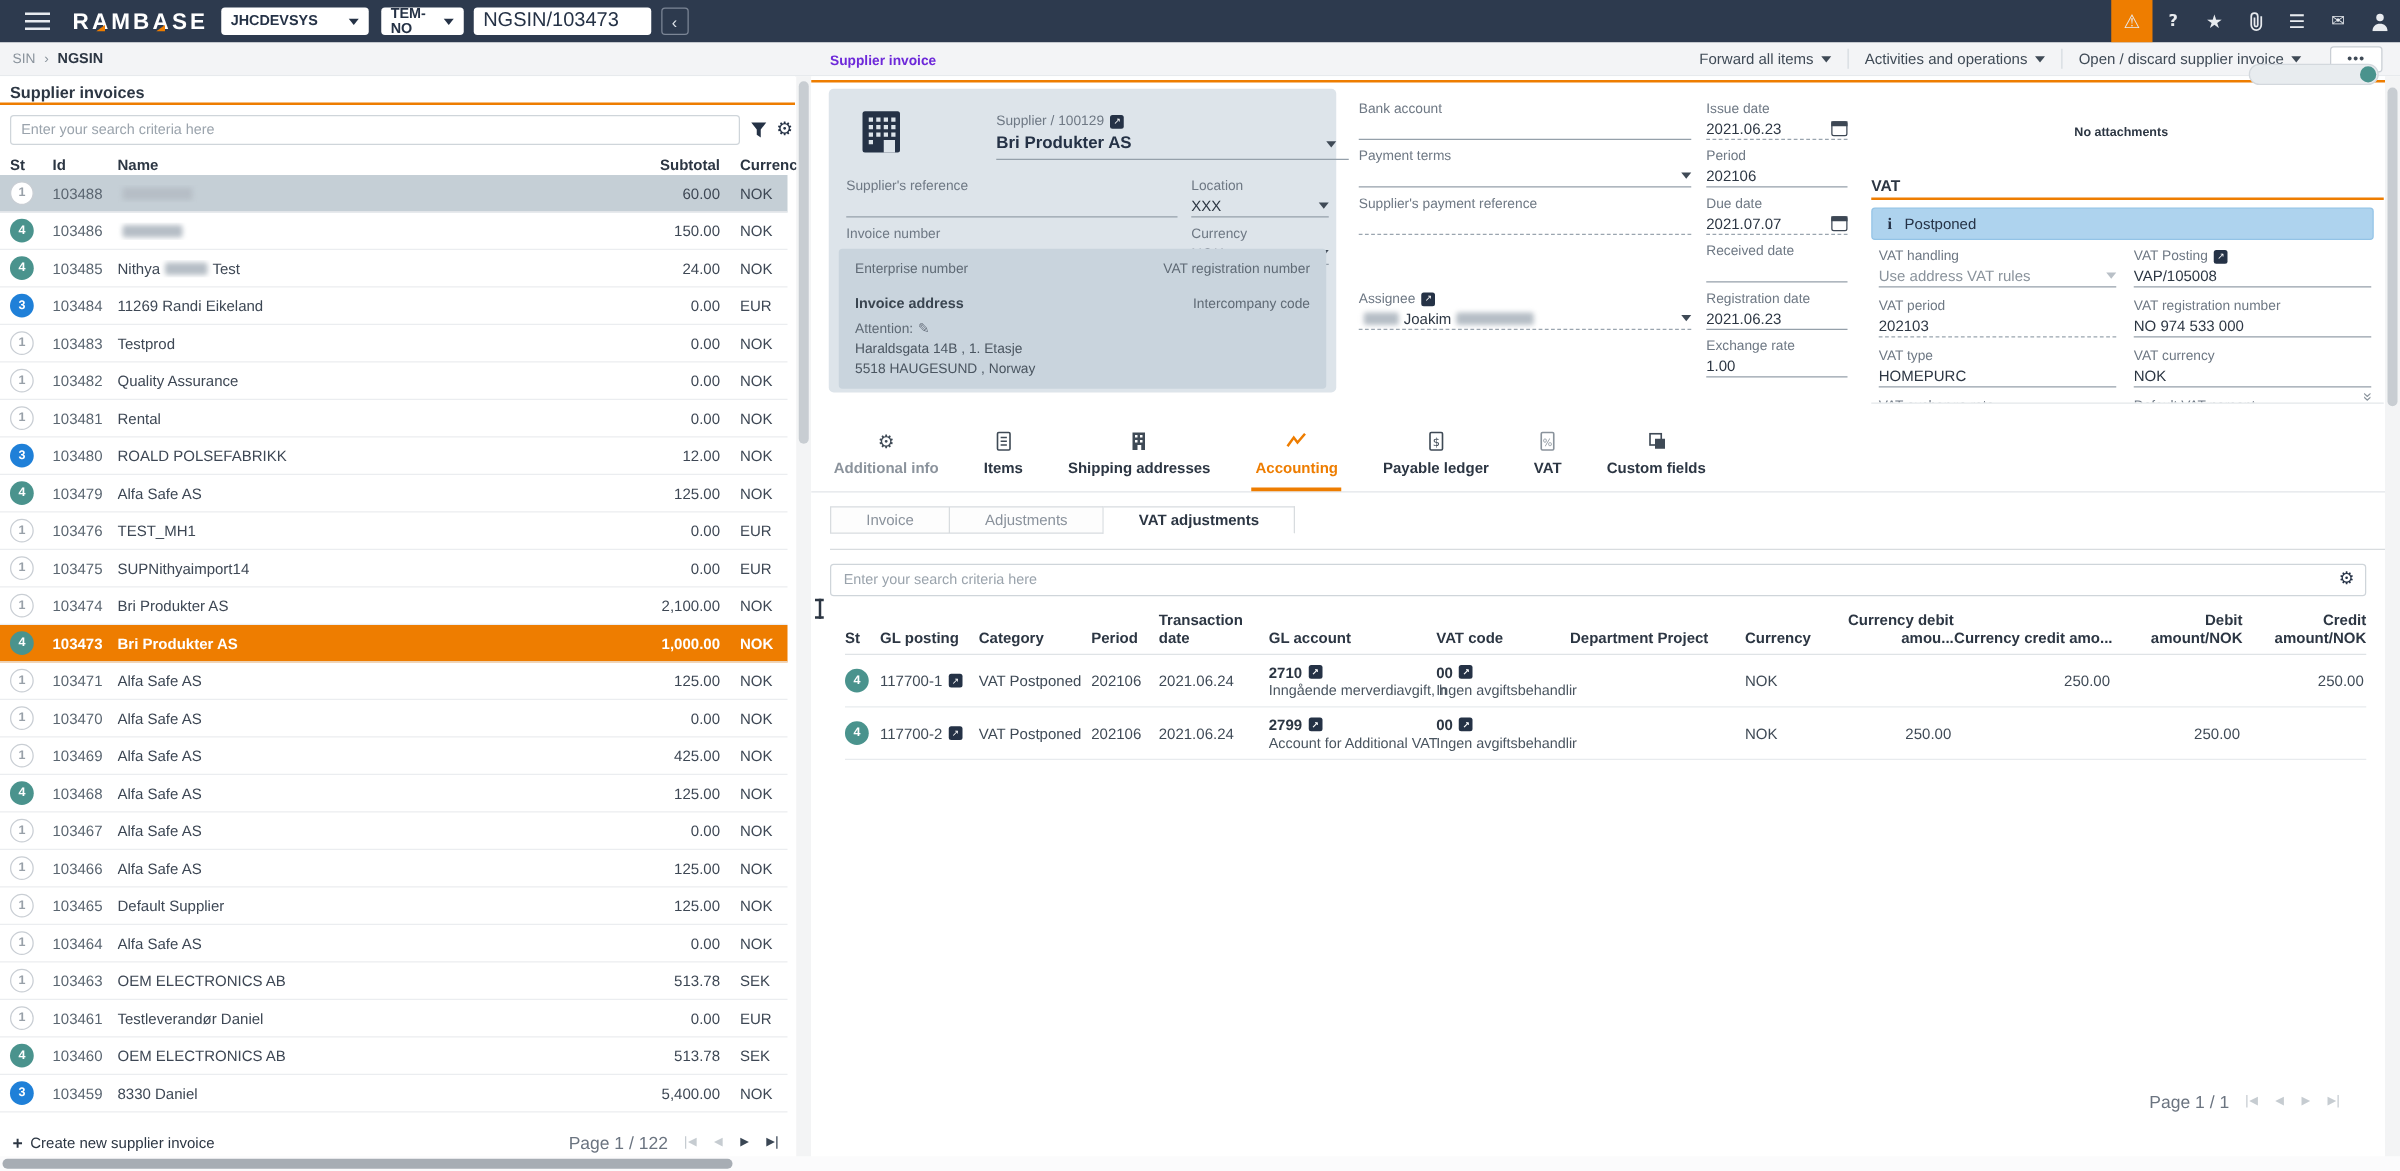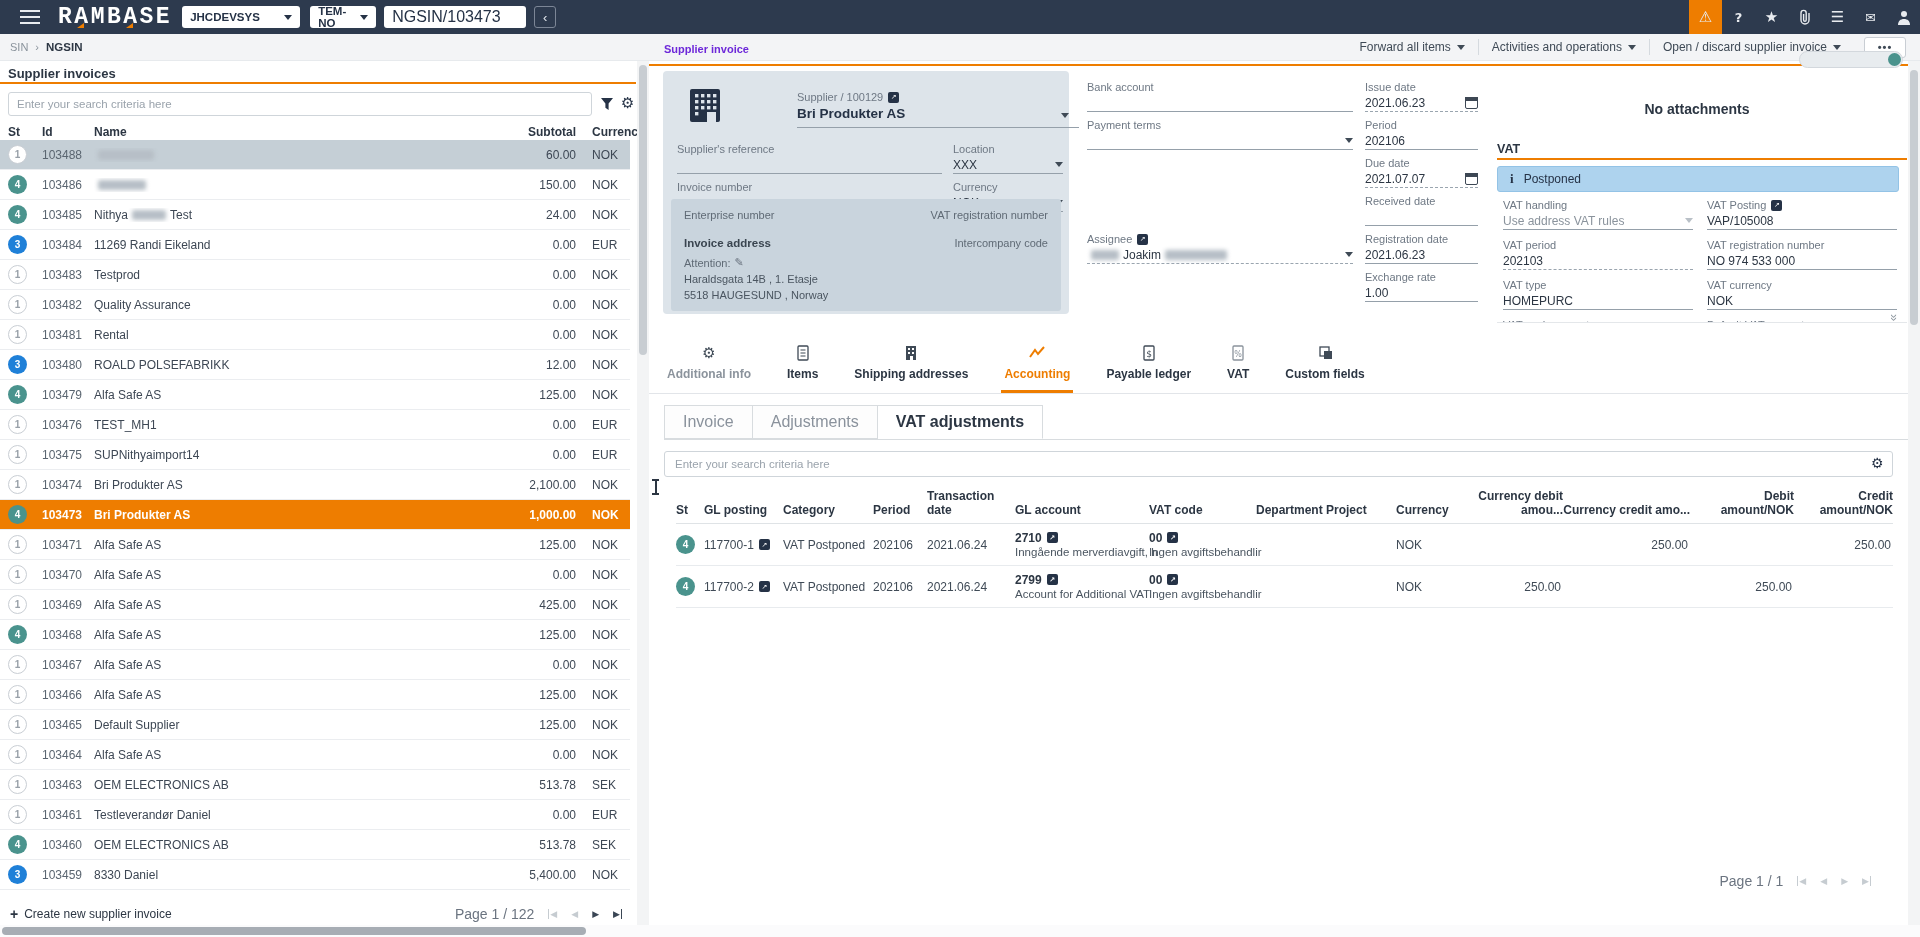--- a/index.html
+++ b/index.html
@@ -4,21 +4,21 @@
 <style>
   * { margin:0; padding:0; box-sizing:border-box; }
   html,body { width:1920px; height:937px; overflow:hidden; }
   body { font-family:"Liberation Sans","DejaVu Sans",sans-serif; font-size:12px; color:#3f4a56; background:#fff; }
   #stage { position:absolute; width:1920px; height:937px; background:#fff; overflow:hidden; }
 
   
   .navbar { position:absolute; left:0; top:0; width:1920px; height:34px; background:#2d3a4e; display:flex; align-items:center; }
   .burger { width:20px; height:14px; margin-left:20px; display:flex; flex-direction:column; justify-content:space-between; cursor:pointer; }
   .burger i { display:block; height:2px; background:#e8ebef; }
-  .logo { margin-left:18px; color:#fff; font-weight:bold; font-size:23px; letter-spacing:2.5px; font-stretch:condensed; position:relative;font-family:Liberation Mono, monospace; }
+  .logo { margin-left:18px; color:#fff; font-weight:bold; font-size:18px; letter-spacing:2.5px; font-stretch:condensed; position:relative; }
   .logo .a { position:relative; }
   .logo .a::after { content:""; position:absolute; left:3px; bottom:2px; width:0; height:0; border-left:7px solid transparent; border-bottom:5px solid #ee7d00; }
   .nv-sel { height:22px; background:#fff; border-radius:3px; display:flex; align-items:center; font-size:11.5px; font-weight:bold; color:#253246; padding:0 8px; margin-left:10px; position:relative; }
   .car { width:0; height:0; border-left:4px solid transparent; border-right:4px solid transparent; border-top:5px solid #253246; display:inline-block; margin-left:auto; }
   .nv-input { height:22px; background:#fff; border-radius:3px; border:none; font-size:16px; color:#253246; padding:0 8px; margin-left:8px; font-family:inherit; }
   .nv-back { height:22px; width:22px; margin-left:8px; border:1px solid #7c8696; border-radius:3px; color:#dfe4ea; display:flex; align-items:center; justify-content:center; font-size:13px; cursor:pointer; }
   .nv-icons { margin-left:auto; display:flex; height:34px; align-items:stretch; }
   .nv-ic { width:33px; display:flex; align-items:center; justify-content:center; color:#e8ebef; font-size:15px; cursor:pointer; font-family:"DejaVu Sans",sans-serif; }
   .nv-ic.alert { background:#ee7d00; }
 
@@ -114,42 +114,42 @@
   
   .tabstrip { position:absolute; left:0; top:272px; width:1259px; height:61px; border-bottom:1px solid #e2e5e9; display:flex; align-items:flex-end; padding-left:15px; gap:30px; }
   .tab { display:flex; flex-direction:column; align-items:center; gap:5px; padding:0 3px 9px 3px; border-bottom:3px solid transparent; cursor:pointer; }
   .tab .tlab { font-size:12px; font-weight:bold; color:#2c3643; white-space:nowrap; }
   .tab.muted .tlab { color:#8b939c; }
   .tab.active { border-bottom-color:#ee7d00; }
   .tab.active .tlab { color:#ee7d00; }
   .ticon { height:18px; display:flex; align-items:center; justify-content:center; font-family:"DejaVu Sans",sans-serif; font-size:15px; color:#3f4a56; }
 
   .subtabs { position:absolute; left:15px; top:344px; width:1244px; height:35px; display:flex; border-bottom:1px solid #d8dcdf; }
-  .stab { height:34px; padding:0 18px; display:flex; align-items:center; font-size:16px; color:#8a929c; border:1px solid #d8dcdf; border-left:none; cursor:pointer; background:#fdfdfd; }
+  .stab { height:22px; padding:0 28px; display:flex; align-items:center; font-size:12px; color:#8a929c; border:1px solid #d8dcdf; border-left:none; cursor:pointer; background:#fdfdfd; }
   .stab:first-child { border-left:1px solid #d8dcdf; }
   .stab.active { background:#fff; color:#2c3643; font-weight:bold; border-bottom:1px solid #fff; margin-bottom:-1px; }
   .stab-rest { flex:1; }
 
   .m-search { position:absolute; left:15px; top:390px; width:1229px; height:26px; border:1px solid #cfd5da; border-radius:3px; font-size:11.5px; padding:0 30px 0 10px; color:#3f4a56; font-family:inherit; }
   .m-search::placeholder { color:#9aa3ac; }
   .m-search-gear { position:absolute; left:1222px; top:394px; font-family:"DejaVu Sans",sans-serif; font-size:14px; color:#253246; cursor:pointer; }
 
   
   .tgrid { display:grid; grid-template-columns:28px 79px 90px 54px 88px 134px 107px 70px 70px 53px 114px 127px 104px 99px; }
   .acct { position:absolute; left:27px; top:428px; width:1217px; }
   .thead { font-weight:bold; color:#2c3643; font-size:12px; border-bottom:1px solid #dfe3e6; padding-bottom:6px; align-items:end; }
   .thead .num { text-align:right; }
   .trow { border-bottom:1px solid #e8ebee; min-height:42px; align-items:center; font-size:12px; color:#3f4a56; }
   .trow .num { text-align:right; padding-right:2px; }
   .c2 .code { display:flex; align-items:center; gap:5px; color:#2c3643; font-weight:bold; font-size:12px; }
   .c2 .desc { font-size:11.5px; color:#4a5560; white-space:nowrap; overflow:hidden; }
   .m-pager { position:absolute; left:0; top:812px; width:1244px; display:flex; justify-content:flex-end; align-items:center; gap:14px; padding-right:22px; }
 
   
-  .noatt { position:absolute; left:848px; top:40px; width:400px; text-align:center; font-size:14px; font-weight:bold; color:#2c3643; }
+  .noatt { position:absolute; left:848px; top:40px; width:400px; text-align:center; font-size:10px; font-weight:bold; color:#2c3643; }
   .vat-title { position:absolute; left:848px; top:81px; font-size:12.5px; font-weight:bold; color:#2c3643; }
   .vat-line { position:absolute; left:848px; top:97px; width:410px; border-bottom:2px solid #ee7d00; }
   .vat-badge { position:absolute; left:848px; top:105px; width:402px; height:26px; background:#aed3ee; border:1px solid #93c3e6; border-radius:3px; display:flex; align-items:center; gap:10px; padding-left:12px; font-size:12px; color:#253246; }
   .vat-badge b { font-family:"Liberation Serif","DejaVu Serif",serif; font-size:13px; }
   .vat-clip { position:absolute; left:848px; top:136px; width:410px; height:125px; overflow:hidden; }
   .vat-bline { position:absolute; left:848px; top:261px; width:410px; border-bottom:1px solid #e4e7ea; }
   .dchev { position:absolute; left:1243px; top:248px; color:#8a939c; font-size:13px; transform:rotate(90deg); letter-spacing:-2px; }
   .toggle { position:absolute; left:1150px; top:-10px; width:104px; height:17px; background:#e8ecef; border:1px solid #d3d8dd; border-radius:9px; }
   .toggle .knob { position:absolute; right:1px; top:1px; width:13px; height:13px; background:#4a938d; border-radius:50%; }
 
@@ -588,20 +588,25 @@
         <span class="val"></span>
         <div class="ln"></div>
     </div>
     <div class="fld" style="left:438px; top:58px; width:266px;">
       <span class="lab">Payment terms</span>
         <span class="val">
           <span class="car"></span>
         </span>
         <div class="ln"></div>
     </div>
+    <div class="fld" style="left:438px; top:96px; width:266px;">
+      <span class="lab">Supplier's payment reference</span>
+        <span class="val"></span>
+        <div class="ln dash"></div>
+    </div>
     <div class="fld" style="left:438px; top:172px; width:266px;">
       <span class="lab" style="display:flex;align-items:center;gap:5px;">
           <span>Assignee</span>
           <span class="lk">↗</span>
         </span>
       <span class="val">
           <span class="blur" style="width:28px;"></span>
           <span>Joakim</span>
           <span class="blur" style="width:62px;"></span>
           <span class="car"></span>

